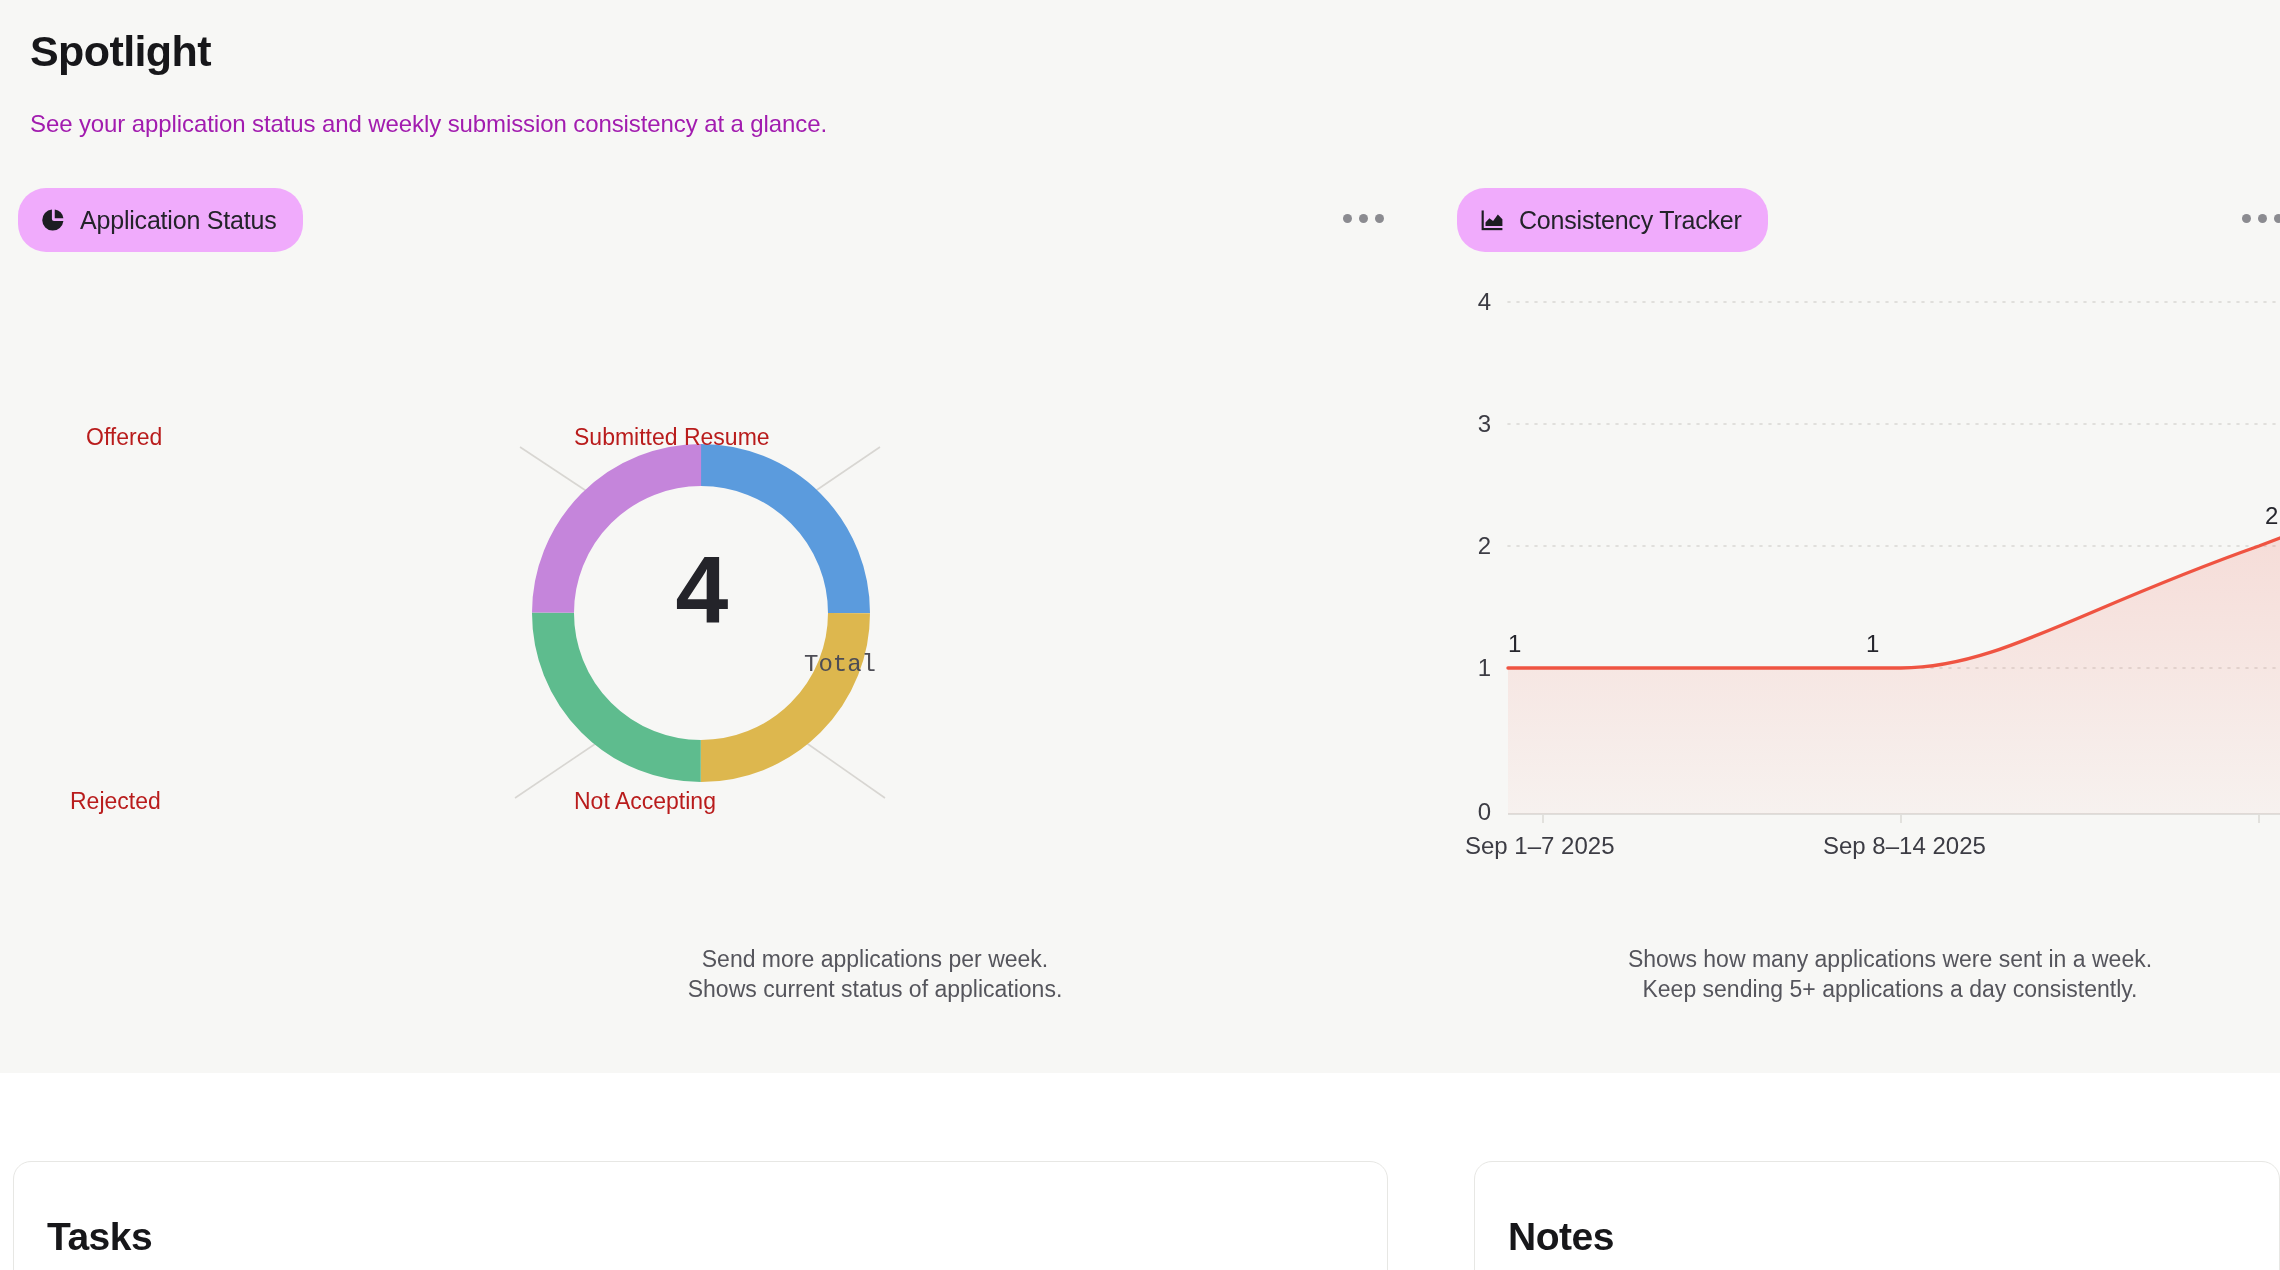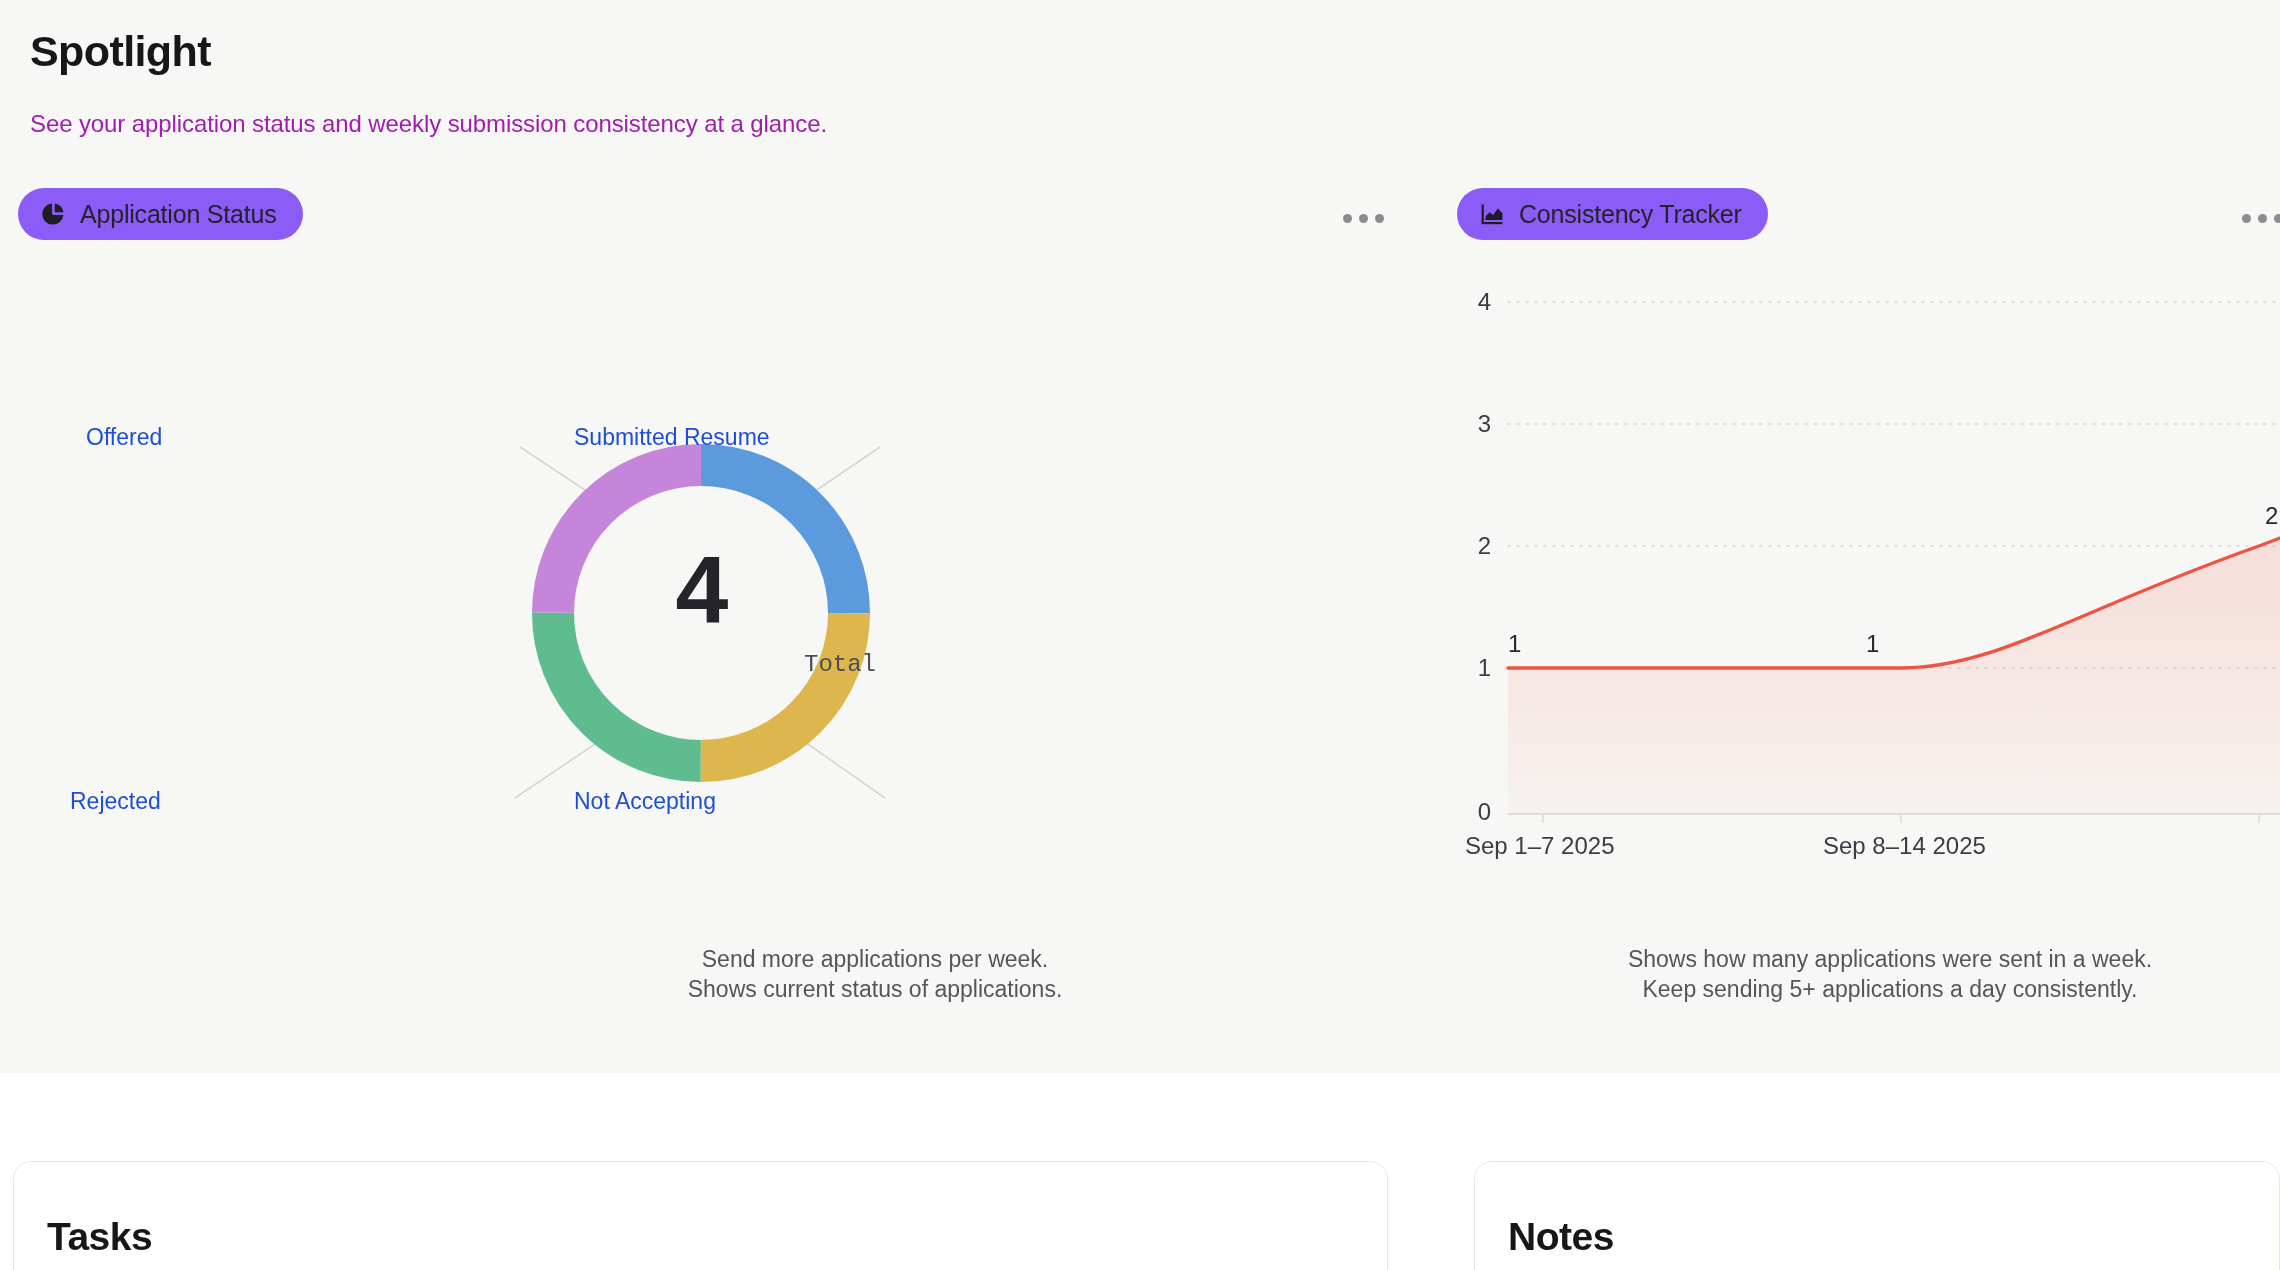--- a/index.html
+++ b/index.html
@@ -35,24 +35,24 @@
     color: #a21caf;
     letter-spacing: -0.1px;
   }
 
   
   .widget-pill {
     position: absolute;
     display: flex;
     align-items: center;
     gap: 14px;
-    height: 52px;
+    height: 64px;
     padding: 0 26px 0 22px;
     border-radius: 28px;
-    background: #8b5cf6;
+    background: #f0abfc;
   }
   .widget-pill .pill-label {
     font-size: 25px;
     color: #23232a;
     letter-spacing: -0.2px;
     white-space: nowrap;
   }
   .pill-icon { display: flex; align-items: center; }
 
   #status-pill { left: 18px; top: 188px; }
@@ -79,21 +79,21 @@
   #donut-wrap {
     position: absolute;
     left: 330px; top: 380px;
     width: 920px; height: 480px;
   }
   #donut-svg { position: absolute; left: 0; top: 0; }
 
   .donut-label {
     position: absolute;
     font-size: 23px;
-    color: #1d4ed8;
+    color: #b91c1c;
     white-space: nowrap;
   }
   #label-offered   { left: 86px;  top: 424px; }
   #label-submitted { left: 574px; top: 424px; }
   #label-rejected  { left: 70px;  top: 788px; }
   #label-notacc    { left: 574px; top: 788px; }
 
   #donut-center-value {
     position: absolute;
     left: 0; top: 0; width: 100%;

